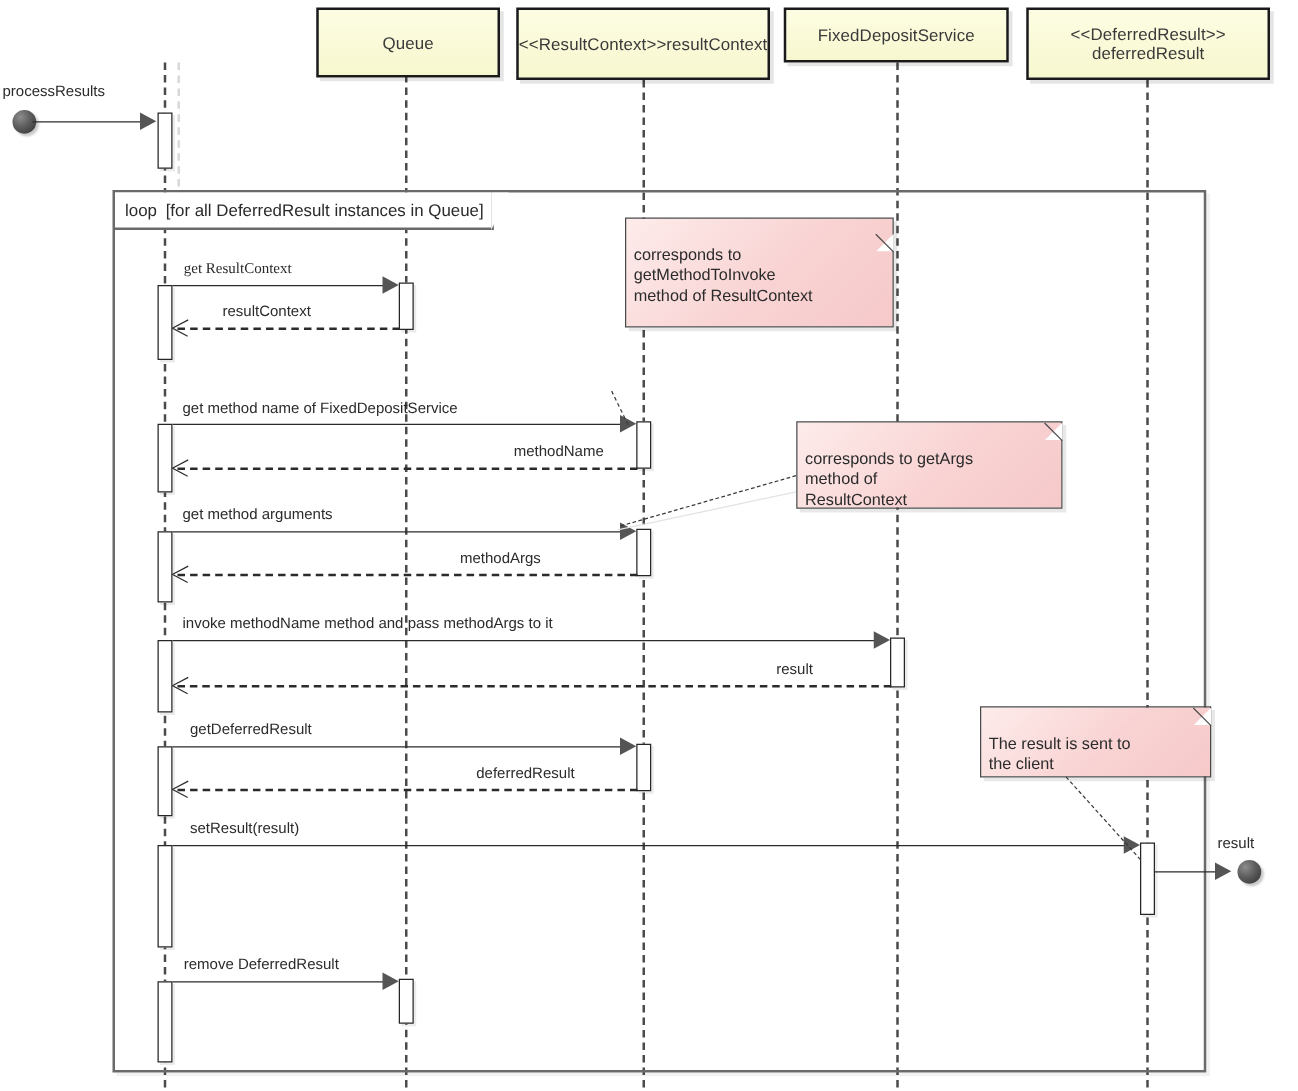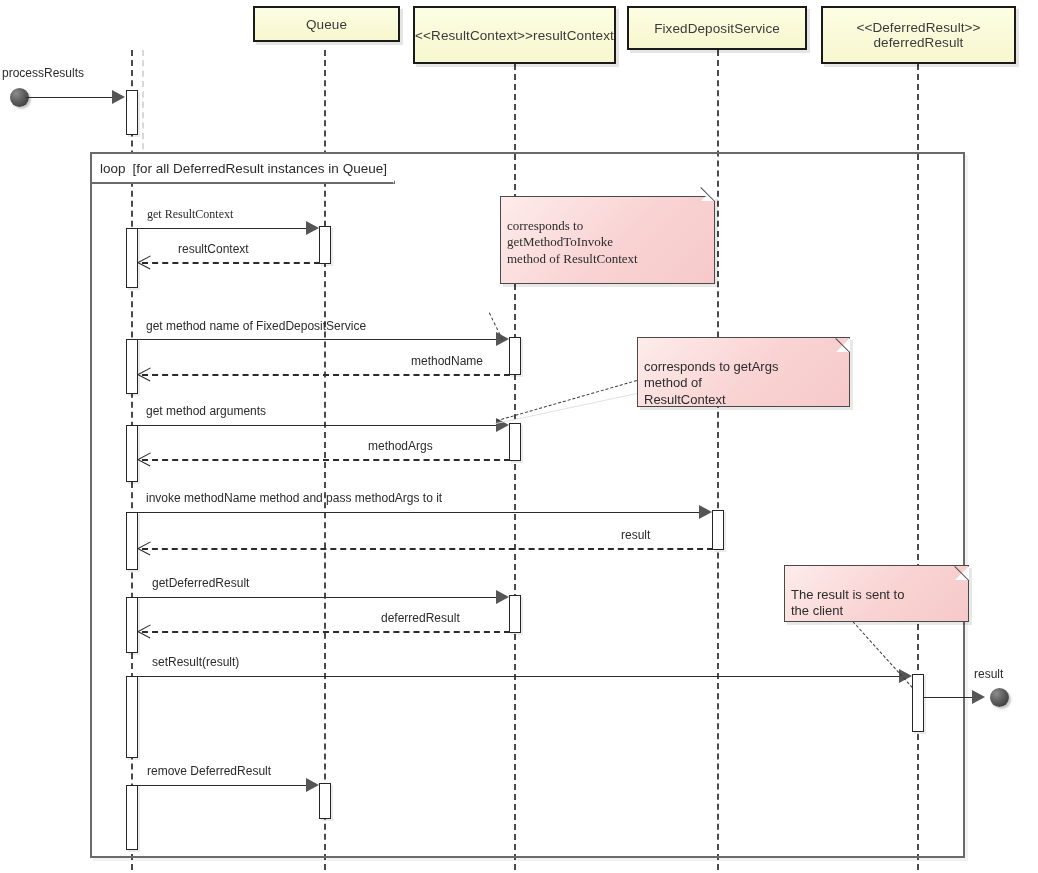--- a/index.html
+++ b/index.html
@@ -156,21 +156,21 @@
 <div id="canvas">
 
   <div class="lifeline" style="left:131px;top:50px;height:820px;"></div>
   <div class="lifeline shadow" style="left:142px;top:50px;height:120px;"></div>
   <div class="lifeline" style="left:324px;top:50px;height:820px;"></div>
   <div class="lifeline" style="left:514px;top:64px;height:806px;"></div>
   <div class="lifeline" style="left:717px;top:50px;height:820px;"></div>
   <div class="lifeline" style="left:917px;top:64px;height:806px;"></div>
 
 
-  <div class="lh-box" style="left:253px;top:6px;width:147px;height:36px;">
+  <div class="lh-box" style="left:253px;top:6px;width:147px;height:56px;">
     <span>Queue</span>
   </div>
 
   <div class="lh-box" style="left:413px;top:6px;width:203px;height:58px;flex-direction:row;justify-content:center;">
     <span>&lt;&lt;ResultContext&gt;&gt;</span>
     <span>resultContext</span>
   </div>
 
   <div class="lh-box" style="left:627px;top:6px;width:180px;height:44px;">
     <span>FixedDepositService</span>
@@ -256,21 +256,21 @@
   <div class="msg-line" style="left:924px;top:697px;width:52px;"></div>
   <div class="arrow-solid" style="left:972px;top:690px;"></div>
   <div class="ball" style="left:990px;top:688px;"></div>
 
   <div class="msg-label" style="left:147px;top:764px;">remove DeferredResult</div>
   <div class="msg-line" style="left:138px;top:785px;width:174px;"></div>
   <div class="arrow-solid" style="left:306px;top:778px;"></div>
   <div class="act" style="left:319px;top:783px;width:12px;height:36px;"></div>
 
   <div class="anchor" style="left:502px;top:340px;width:30px;transform:rotate(-116deg);"></div>
-  <div class="note" style="left:500px;top:196px;width:215px;height:88px;font-family:Liberation Serif, serif;">
+  <div class="note" style="left:500px;top:174px;width:215px;height:88px;">
     <span>corresponds to
 getMethodToInvoke
 method of ResultContext</span>
   </div>
   <div class="note-fold" style="left:701px;top:187px;"></div>
   <div class="note-fold-edge" style="left:701px;top:187px;"></div>
 
   <div class="anchor" style="left:637px;top:381px;width:146px;transform:rotate(164deg);"></div>
   <div class="anchor-ghost" style="left:637px;top:394px;width:146px;transform:rotate(168deg);"></div>
   <div class="note" style="left:637px;top:337px;width:213px;height:70px;">

